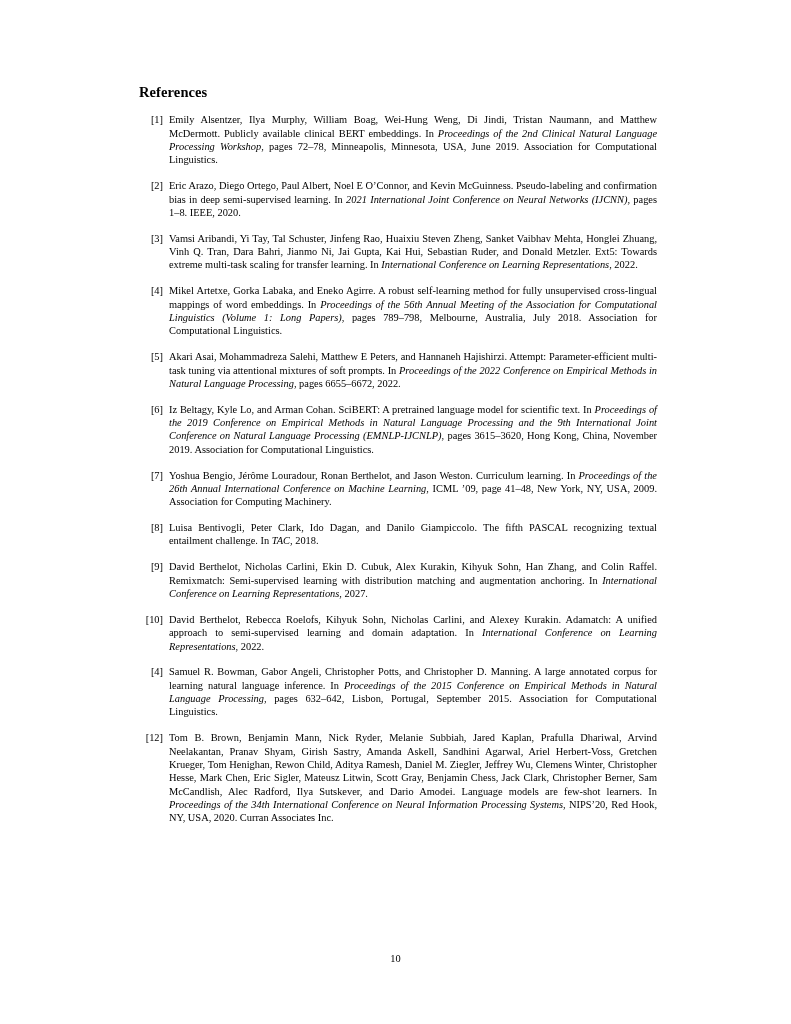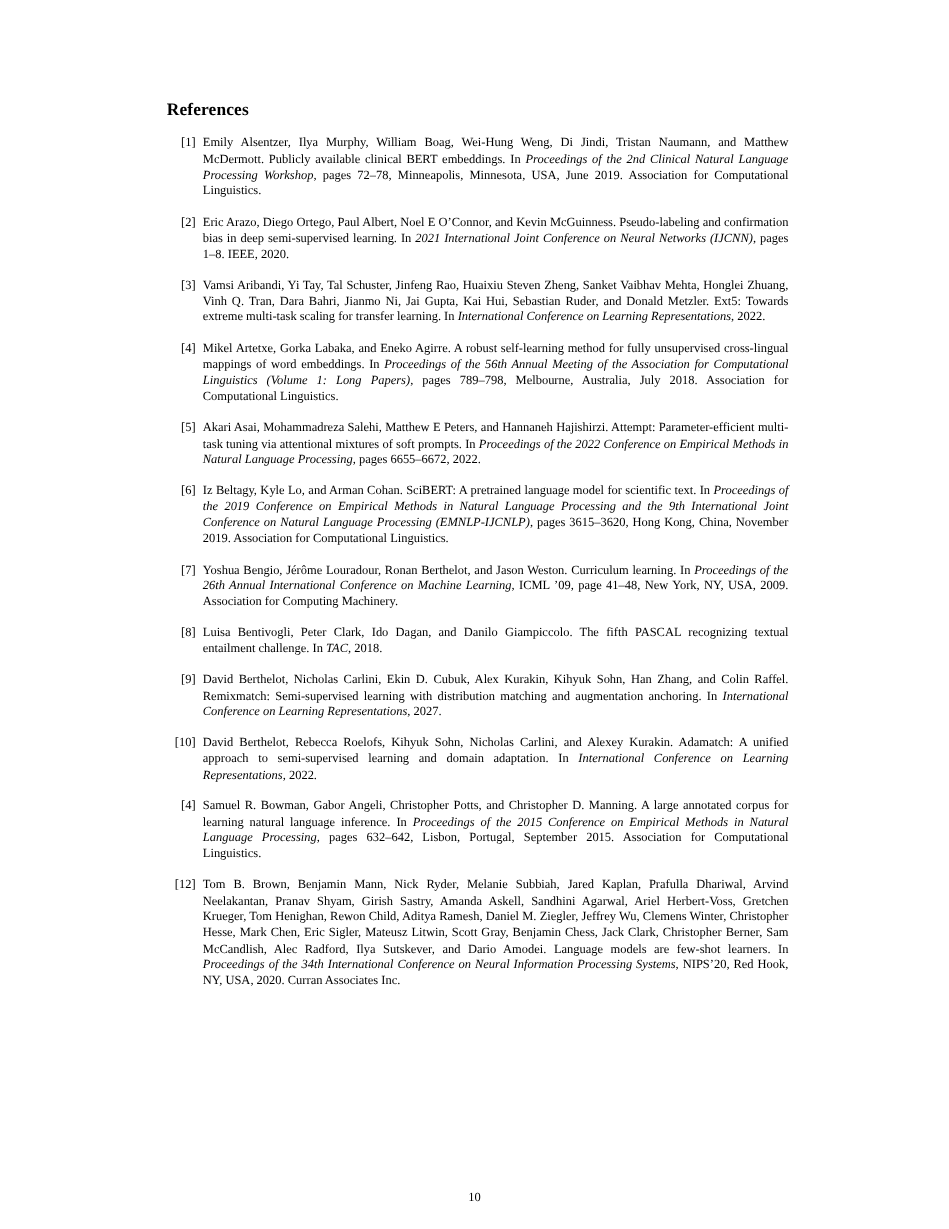--- a/index.html
+++ b/index.html
@@ -66,21 +66,21 @@
   .ref-text {
     display: block;
   }
   .ref-text i {
     font-style: italic;
   }
   .page-number {
     position: absolute;
     left: 0;
     right: 0;
-    top: 992px;
+    top: 952px;
     text-align: center;
     font-size: 10.4px;
     line-height: 13px;
   }
 </style>
 </head>
 <body>
 
 <div class="page">
 

